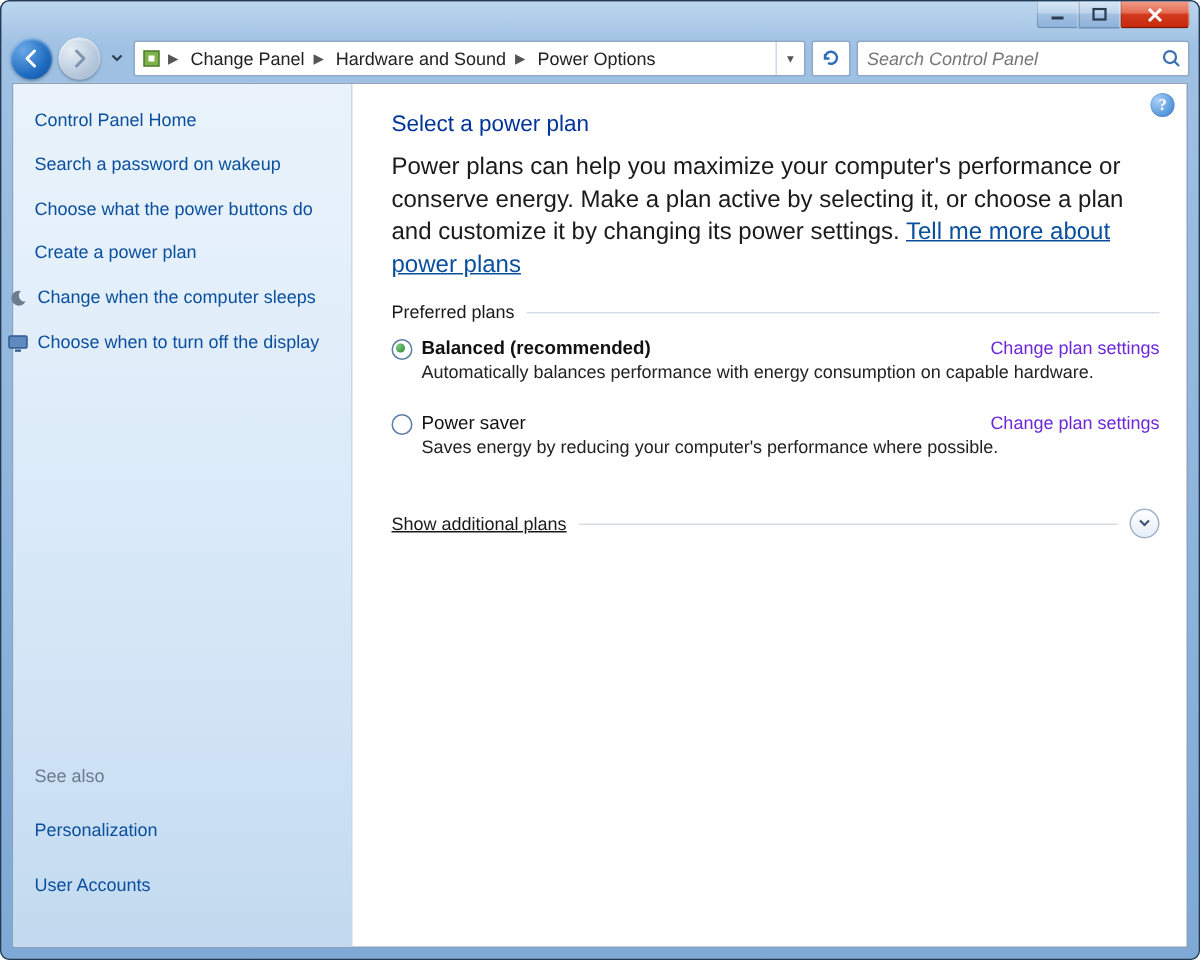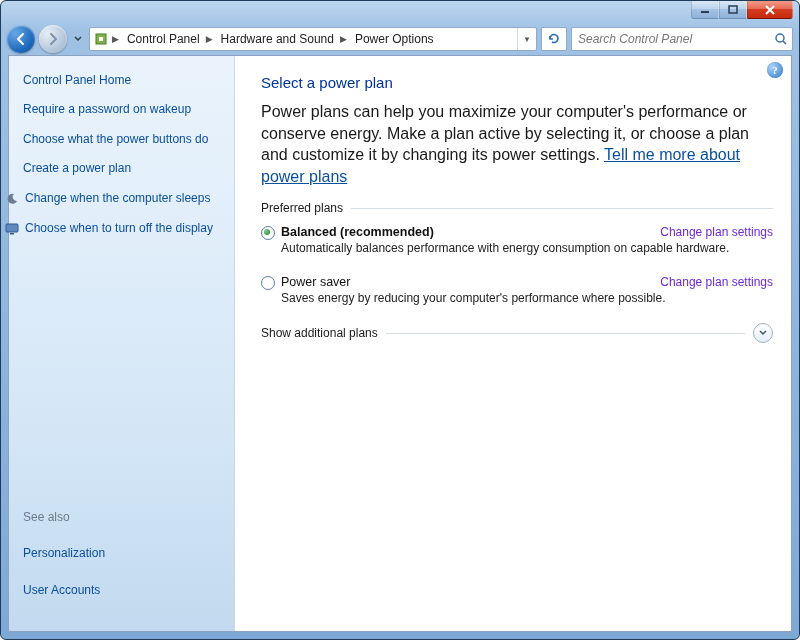--- a/index.html
+++ b/index.html
@@ -238,21 +238,21 @@
     </div>
 
     <div class="addressbar">
       <span class="addr-icon">
         <svg width="14" height="14">
             <rect x="2" y="2" width="10" height="10" fill="#7fb24d" stroke="#4e7a28"></rect>
             <rect x="5" y="5" width="4" height="4" fill="#fff"></rect>
           </svg>
       </span>
       <span class="crumb-sep">▶</span>
-      <span class="crumb">Control Panel</span>
+      <span class="crumb">Change Panel</span>
       <span class="crumb-sep">▶</span>
       <span class="crumb">Hardware and Sound</span>
       <span class="crumb-sep">▶</span>
       <span class="crumb">Power Options</span>
       <span class="addr-drop">▾</span>
     </div>
 
     <div class="refreshbtn">
       <svg width="14" height="14">
         <path d="M3 7 A4 4 0 1 1 5 10" stroke="#2f6db7" stroke-width="1.6" fill="none"></path>
@@ -269,21 +269,21 @@
           </svg>
       </span>
     </div>
   </div>
 
   <div class="content">
 
     <div class="sidebar">
       <div class="sidehome sidelink">Control Panel Home</div>
 
-      <div class="sidelink">Require a password on wakeup</div>
+      <div class="sidelink">Search a password on wakeup</div>
       <div class="sidelink">Choose what the power buttons do</div>
       <div class="sidelink">Create a power plan</div>
 
       <div class="sidelink with-icon">
         <span class="icon-slot">
           <svg width="14" height="14">
               <path d="M9 2 A5 5 0 1 0 12 9 A4 4 0 0 1 9 2 Z" fill="#6c7d90"></path>
             </svg>
         </span>
         <span style="color:#0a4f9e">Change when the computer sleeps</span>
@@ -331,21 +331,21 @@
 
       <div class="plan">
         <span class="radio"></span>
         <div class="plan-row">
           <span class="plan-name">Power saver</span>
           <span class="plan-change">Change plan settings</span>
         </div>
         <div class="plan-sub">Saves energy by reducing your computer's performance where possible.</div>
       </div>
 
-      <div class="section-label" style="margin-top:4px;">
+      <div class="section-label" style="margin-top:20px;text-decoration:underline;">
         <span>Show additional plans</span>
         <span class="rule"></span>
         <span class="expander">
           <svg width="8" height="8">
               <path d="M1 2 L4 5 L7 2" stroke="#3c5676" stroke-width="1.5" fill="none"></path>
             </svg>
         </span>
       </div>
 
     </div>

